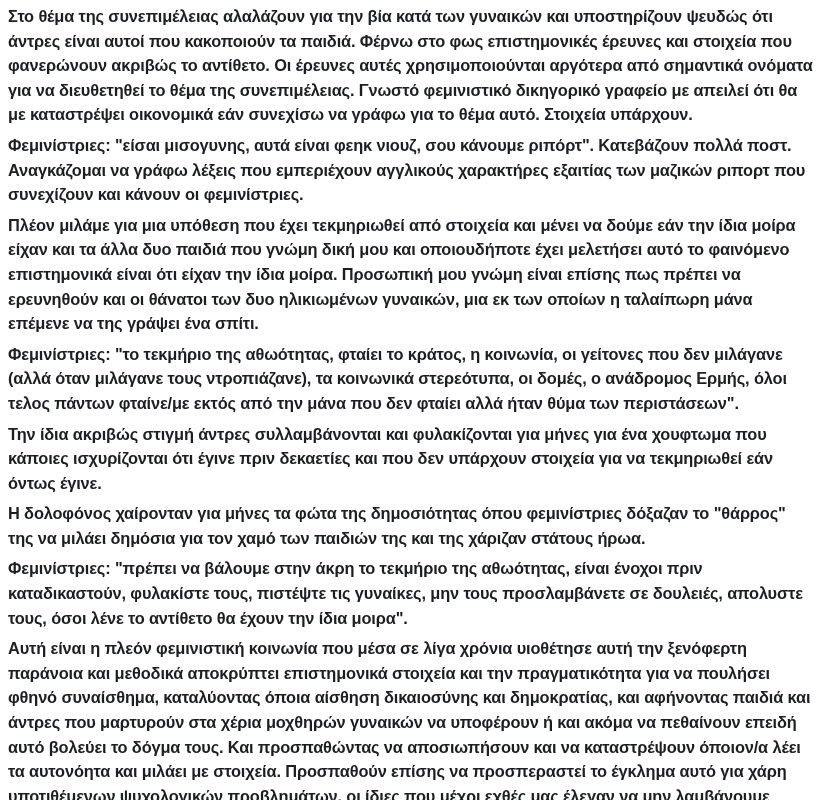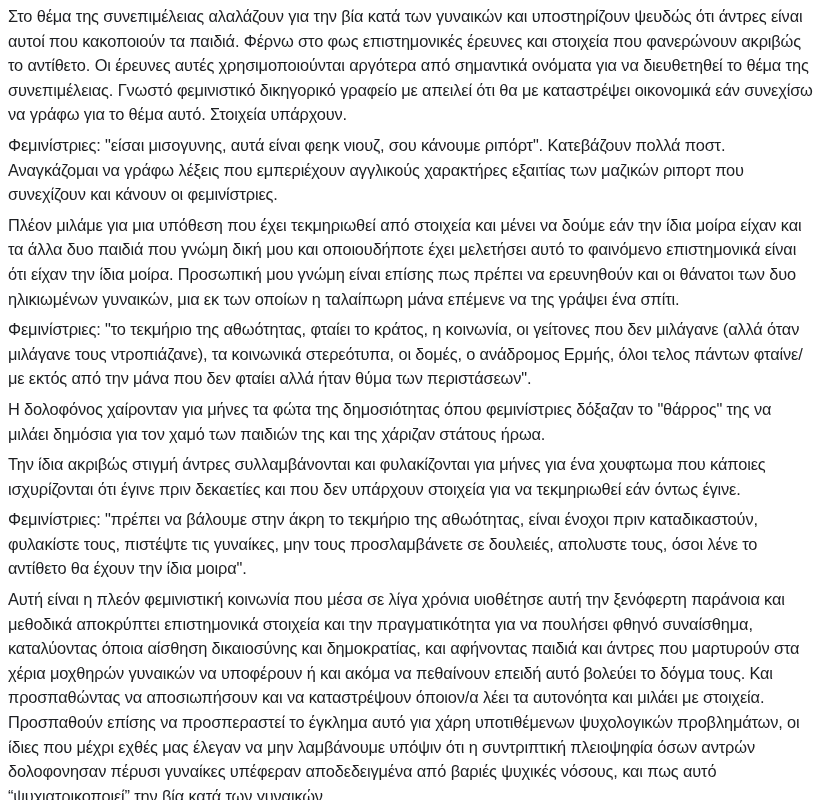--- a/index.html
+++ b/index.html
@@ -15,27 +15,28 @@
     .post {
       padding: 4px 12px 0 8px;
       color: #1c1e21;
       font-family: "Liberation Sans", sans-serif;
       font-size: 16.4px;
       line-height: 24.6px;
       letter-spacing: -0.15px;
     }
     .post p {
       margin: 0 0 6px 0;
+      font-weight: bold;
     }
   </style>
 </head>
 <body>
 
 <div class="post">
   <p>Στο θέμα της συνεπιμέλειας αλαλάζουν για την βία κατά των γυναικών και υποστηρίζουν ψευδώς ότι άντρες είναι αυτοί που κακοποιούν τα παιδιά. Φέρνω στο φως επιστημονικές έρευνες και στοιχεία που φανερώνουν ακριβώς το αντίθετο. Οι έρευνες αυτές χρησιμοποιούνται αργότερα από σημαντικά ονόματα για να διευθετηθεί το θέμα της συνεπιμέλειας. Γνωστό φεμινιστικό δικηγορικό γραφείο με απειλεί ότι θα με καταστρέψει οικονομικά εάν συνεχίσω να γράφω για το θέμα αυτό. Στοιχεία υπάρχουν.</p>
   <p>Φεμινίστριες: "είσαι μισογυνης, αυτά είναι φεηκ νιουζ, σου κάνουμε ριπόρτ". Κατεβάζουν πολλά ποστ. Αναγκάζομαι να γράφω λέξεις που εμπεριέχουν αγγλικούς χαρακτήρες εξαιτίας των μαζικών ριπορτ που συνεχίζουν και κάνουν οι φεμινίστριες.</p>
   <p>Πλέον μιλάμε για μια υπόθεση που έχει τεκμηριωθεί από στοιχεία και μένει να δούμε εάν την ίδια μοίρα είχαν και τα άλλα δυο παιδιά που γνώμη δική μου και οποιουδήποτε έχει μελετήσει αυτό το φαινόμενο επιστημονικά είναι ότι είχαν την ίδια μοίρα. Προσωπική μου γνώμη είναι επίσης πως πρέπει να ερευνηθούν και οι θάνατοι των δυο ηλικιωμένων γυναικών, μια εκ των οποίων η ταλαίπωρη μάνα επέμενε να της γράψει ένα σπίτι.</p>
   <p>Φεμινίστριες: "το τεκμήριο της αθωότητας, φταίει το κράτος, η κοινωνία, οι γείτονες που δεν μιλάγανε (αλλά όταν μιλάγανε τους ντροπιάζανε), τα κοινωνικά στερεότυπα, οι δομές, ο ανάδρομος Ερμής, όλοι τελος πάντων φταίνε/με εκτός από την μάνα που δεν φταίει αλλά ήταν θύμα των περιστάσεων".</p>
+  <p>Την ίδια ακριβώς στιγμή άντρες συλλαμβάνονται και φυλακίζονται για μήνες για ένα χουφτωμα που κάποιες ισχυρίζονται ότι έγινε πριν δεκαετίες και που δεν υπάρχουν στοιχεία για να τεκμηριωθεί εάν όντως έγινε.</p>
   <p>Η δολοφόνος χαίρονταν για μήνες τα φώτα της δημοσιότητας όπου φεμινίστριες δόξαζαν το "θάρρος" της να μιλάει δημόσια για τον χαμό των παιδιών της και της χάριζαν στάτους ήρωα.</p>
-  <p>Την ίδια ακριβώς στιγμή άντρες συλλαμβάνονται και φυλακίζονται για μήνες για ένα χουφτωμα που κάποιες ισχυρίζονται ότι έγινε πριν δεκαετίες και που δεν υπάρχουν στοιχεία για να τεκμηριωθεί εάν όντως έγινε.</p>
   <p>Φεμινίστριες: "πρέπει να βάλουμε στην άκρη το τεκμήριο της αθωότητας, είναι ένοχοι πριν καταδικαστούν, φυλακίστε τους, πιστέψτε τις γυναίκες, μην τους προσλαμβάνετε σε δουλειές, απολυστε τους, όσοι λένε το αντίθετο θα έχουν την ίδια μοιρα".</p>
   <p>Αυτή είναι η πλεόν φεμινιστική κοινωνία που μέσα σε λίγα χρόνια υιοθέτησε αυτή την ξενόφερτη παράνοια και μεθοδικά αποκρύπτει επιστημονικά στοιχεία και την πραγματικότητα για να πουλήσει φθηνό συναίσθημα, καταλύοντας όποια αίσθηση δικαιοσύνης και δημοκρατίας, και αφήνοντας παιδιά και άντρες που μαρτυρούν στα χέρια μοχθηρών γυναικών να υποφέρουν ή και ακόμα να πεθαίνουν επειδή αυτό βολεύει το δόγμα τους. Και προσπαθώντας να αποσιωπήσουν και να καταστρέψουν όποιον/α λέει τα αυτονόητα και μιλάει με στοιχεία. Προσπαθούν επίσης να προσπεραστεί το έγκλημα αυτό για χάρη υποτιθέμενων ψυχολογικών προβλημάτων, οι ίδιες που μέχρι εχθές μας έλεγαν να μην λαμβάνουμε υπόψιν ότι η συντριπτική πλειοψηφία όσων αντρών δολοφονησαν πέρυσι γυναίκες υπέφεραν αποδεδειγμένα από βαριές ψυχικές νόσους, και πως αυτό “ψυχιατρικοποιεί” την βία κατά των γυναικών.</p>
 </div>
 
 </body></html>

